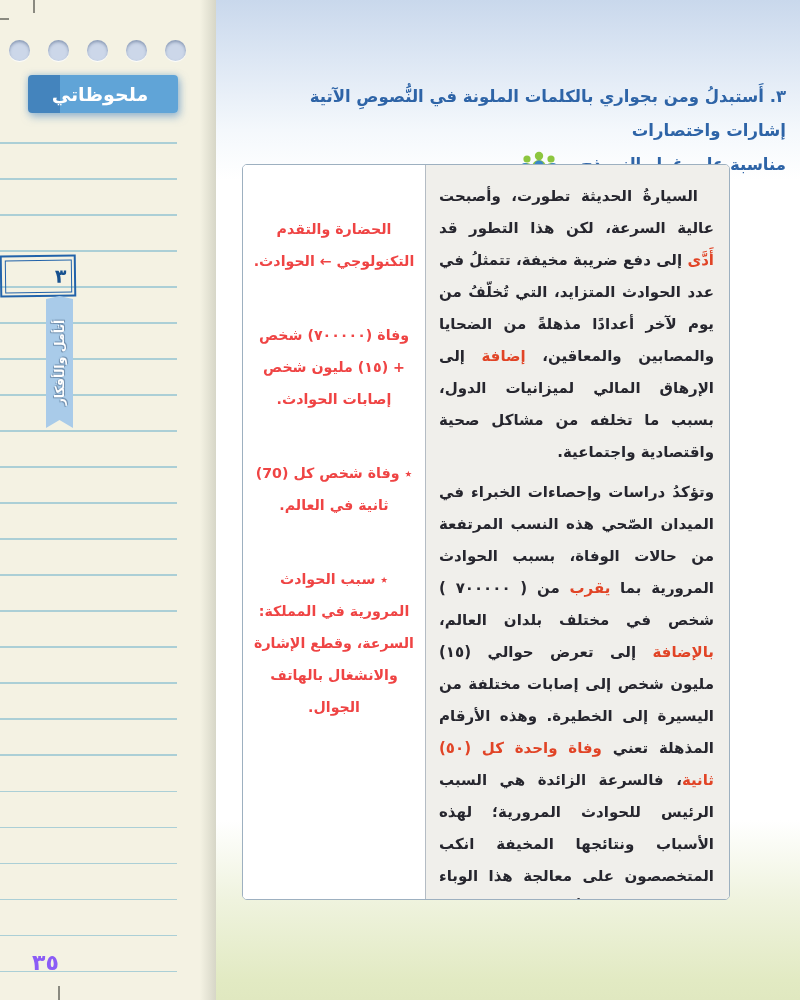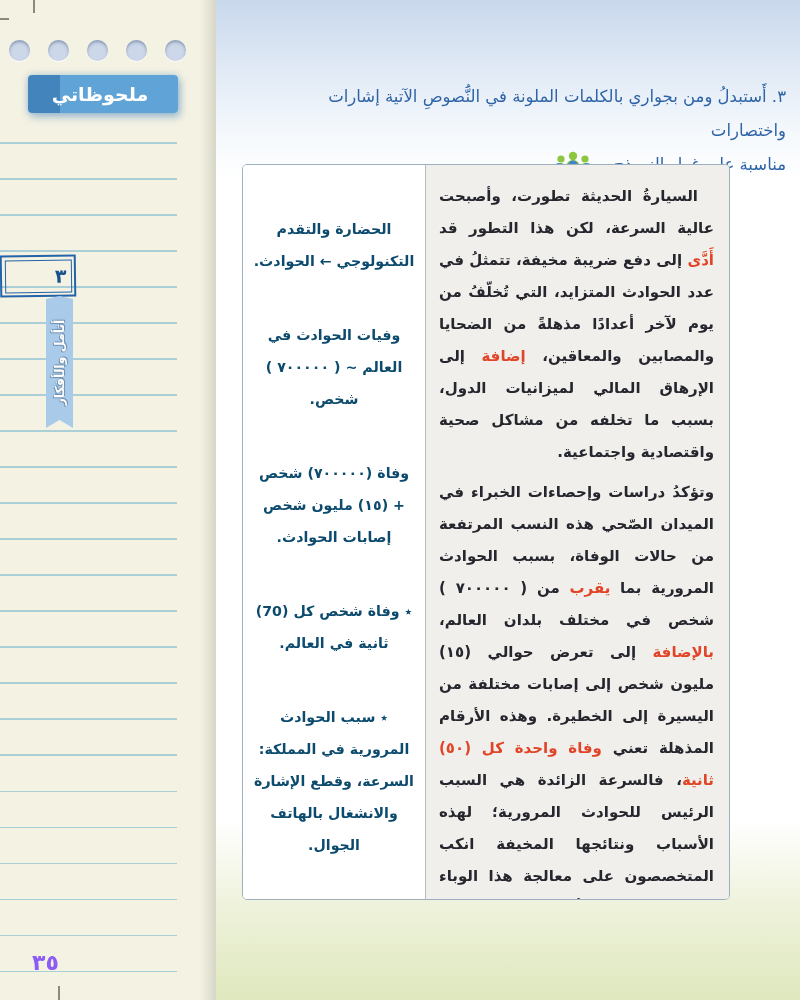--- a/index.html
+++ b/index.html
@@ -36,36 +36,36 @@
     display:flex;align-items:center;justify-content:center;}
   .ribbon .vtext{transform:rotate(-90deg);white-space:nowrap;direction:rtl;
     color:#fff;font-size:12.5px;font-weight:bold;letter-spacing:.5px;
     text-shadow:0 0 2px #5d80a4,1px 1px 0 #7d9ab8,-1px -1px 0 #7d9ab8;}
   .pagenum{position:absolute;left:32px;top:950px;color:#8b5cf6;font-size:22px;font-weight:bold;}
   
   .main{position:absolute;left:216px;top:0;width:584px;height:1000px;
     background:linear-gradient(to bottom,#c9d8ec 0%,#dde7f4 6%,#f4f8fc 13%,#ffffff 18%,
       #ffffff 82%,#eff3de 90%,#e2eac3 98%,#e0e8c0 100%);}
   .instruction{position:absolute;top:80px;right:14px;left:40px;direction:rtl;text-align:right;
-    color:var(--instr-blue,#2e64a7);font-size:16.5px;font-weight:normal;line-height:34px;}
+    color:var(--instr-blue,#2e64a7);font-size:16.5px;font-weight:bold;line-height:34px;}
   .instruction .l2{display:flex;justify-content:flex-start;align-items:center;gap:14px;direction:rtl;}
   .group-icon{flex:0 0 auto;margin-top:2px;}
   
   .modelbox{position:absolute;left:26px;top:164px;width:486px;height:734px;
     border:1.5px solid #9db0c0;border-radius:5px;overflow:hidden;
     display:flex;flex-direction:row;direction:rtl;background:#fff;}
   .col-text{width:303px;box-sizing:border-box;background:#f0efeb;
     padding:15px 15px 0 13px;}
   .col-text p{margin:0 0 8px;direction:rtl;text-align:justify;
     color:#26262e;font-size:15px;font-weight:bold;line-height:32px;}
   .col-text p.first{text-indent:16px;}
   .col-notes{flex:1;box-sizing:border-box;background:#ffffff;
     border-left:none;border-right:1px solid #b4bcc4;
     padding:48px 10px 0;display:flex;flex-direction:column;gap:42px;}
-  .note{direction:rtl;text-align:center;color:#0c4a6e;
+  .note{direction:rtl;text-align:center;color:#ef4444;
     font-size:14.2px;font-weight:bold;line-height:32px;}
   .red{color:var(--accent-red,#e14426);}
 </style>
 </head>
 <body>
 
 <div class="notebook">
   <div class="rules"></div>
   <div class="corner-v"></div>
   <div class="corner-h"></div>
@@ -122,19 +122,18 @@
 
   <div class="modelbox">
 
     <div class="col-text">
       <p class="first"><span>السيارةُ الحديثة تطورت، وأصبحت عالية السرعة، لكن هذا التطور قد </span><span class="red">أَدَّى</span><span> إلى دفع ضريبة مخيفة، تتمثلُ في عدد الحوادث المتزايد، التي تُخلّفُ من يوم لآخر أعدادًا مذهلةً من الضحايا والمصابين والمعاقين، </span><span class="red">إضافة</span><span> إلى الإرهاق المالي لميزانيات الدول، بسبب ما تخلفه من مشاكل صحية واقتصادية واجتماعية.</span></p>
       <p><span>وتؤكدُ دراسات وإحصاءات الخبراء في الميدان الصّحي هذه النسب المرتفعة من حالات الوفاة، بسبب الحوادث المرورية بما </span><span class="red">يقرب</span><span> من ( ٧٠٠٠٠٠ ) شخص في مختلف بلدان العالم، </span><span class="red">بالإضافة</span><span> إلى تعرض حوالي (١٥) مليون شخص إلى إصابات مختلفة من اليسيرة إلى الخطيرة. وهذه الأرقام المذهلة تعني </span><span class="red">وفاة واحدة كل (٥٠) ثانية</span><span>، فالسرعة الزائدة هي السبب الرئيس للحوادث المرورية؛ لهذه الأسباب ونتائجها المخيفة انكب المتخصصون على معالجة هذا الوباء الخطير، الذي أصبح يهدد حياة البشرية، وقد دلت الدراسات على أن أكثر من نصف </span></p>
     </div>
 
     <div class="col-notes">
       <div class="note">الحضارة والتقدم التكنولوجي ← الحوادث.</div>
-      <div class="note">وفيات الحوادث في العالم ~ ( ٧٠٠٠٠٠ ) شخص.</div>
       <div class="note">وفاة (٧٠٠٠٠٠) شخص + (١٥) مليون شخص إصابات الحوادث.</div>
       <div class="note">٭ وفاة شخص كل (70) ثانية في العالم.</div>
       <div class="note">٭ سبب الحوادث المرورية في المملكة: السرعة، وقطع الإشارة والانشغال بالهاتف الجوال.</div>
     </div>
   </div>
 </div>
 
 </body></html>

